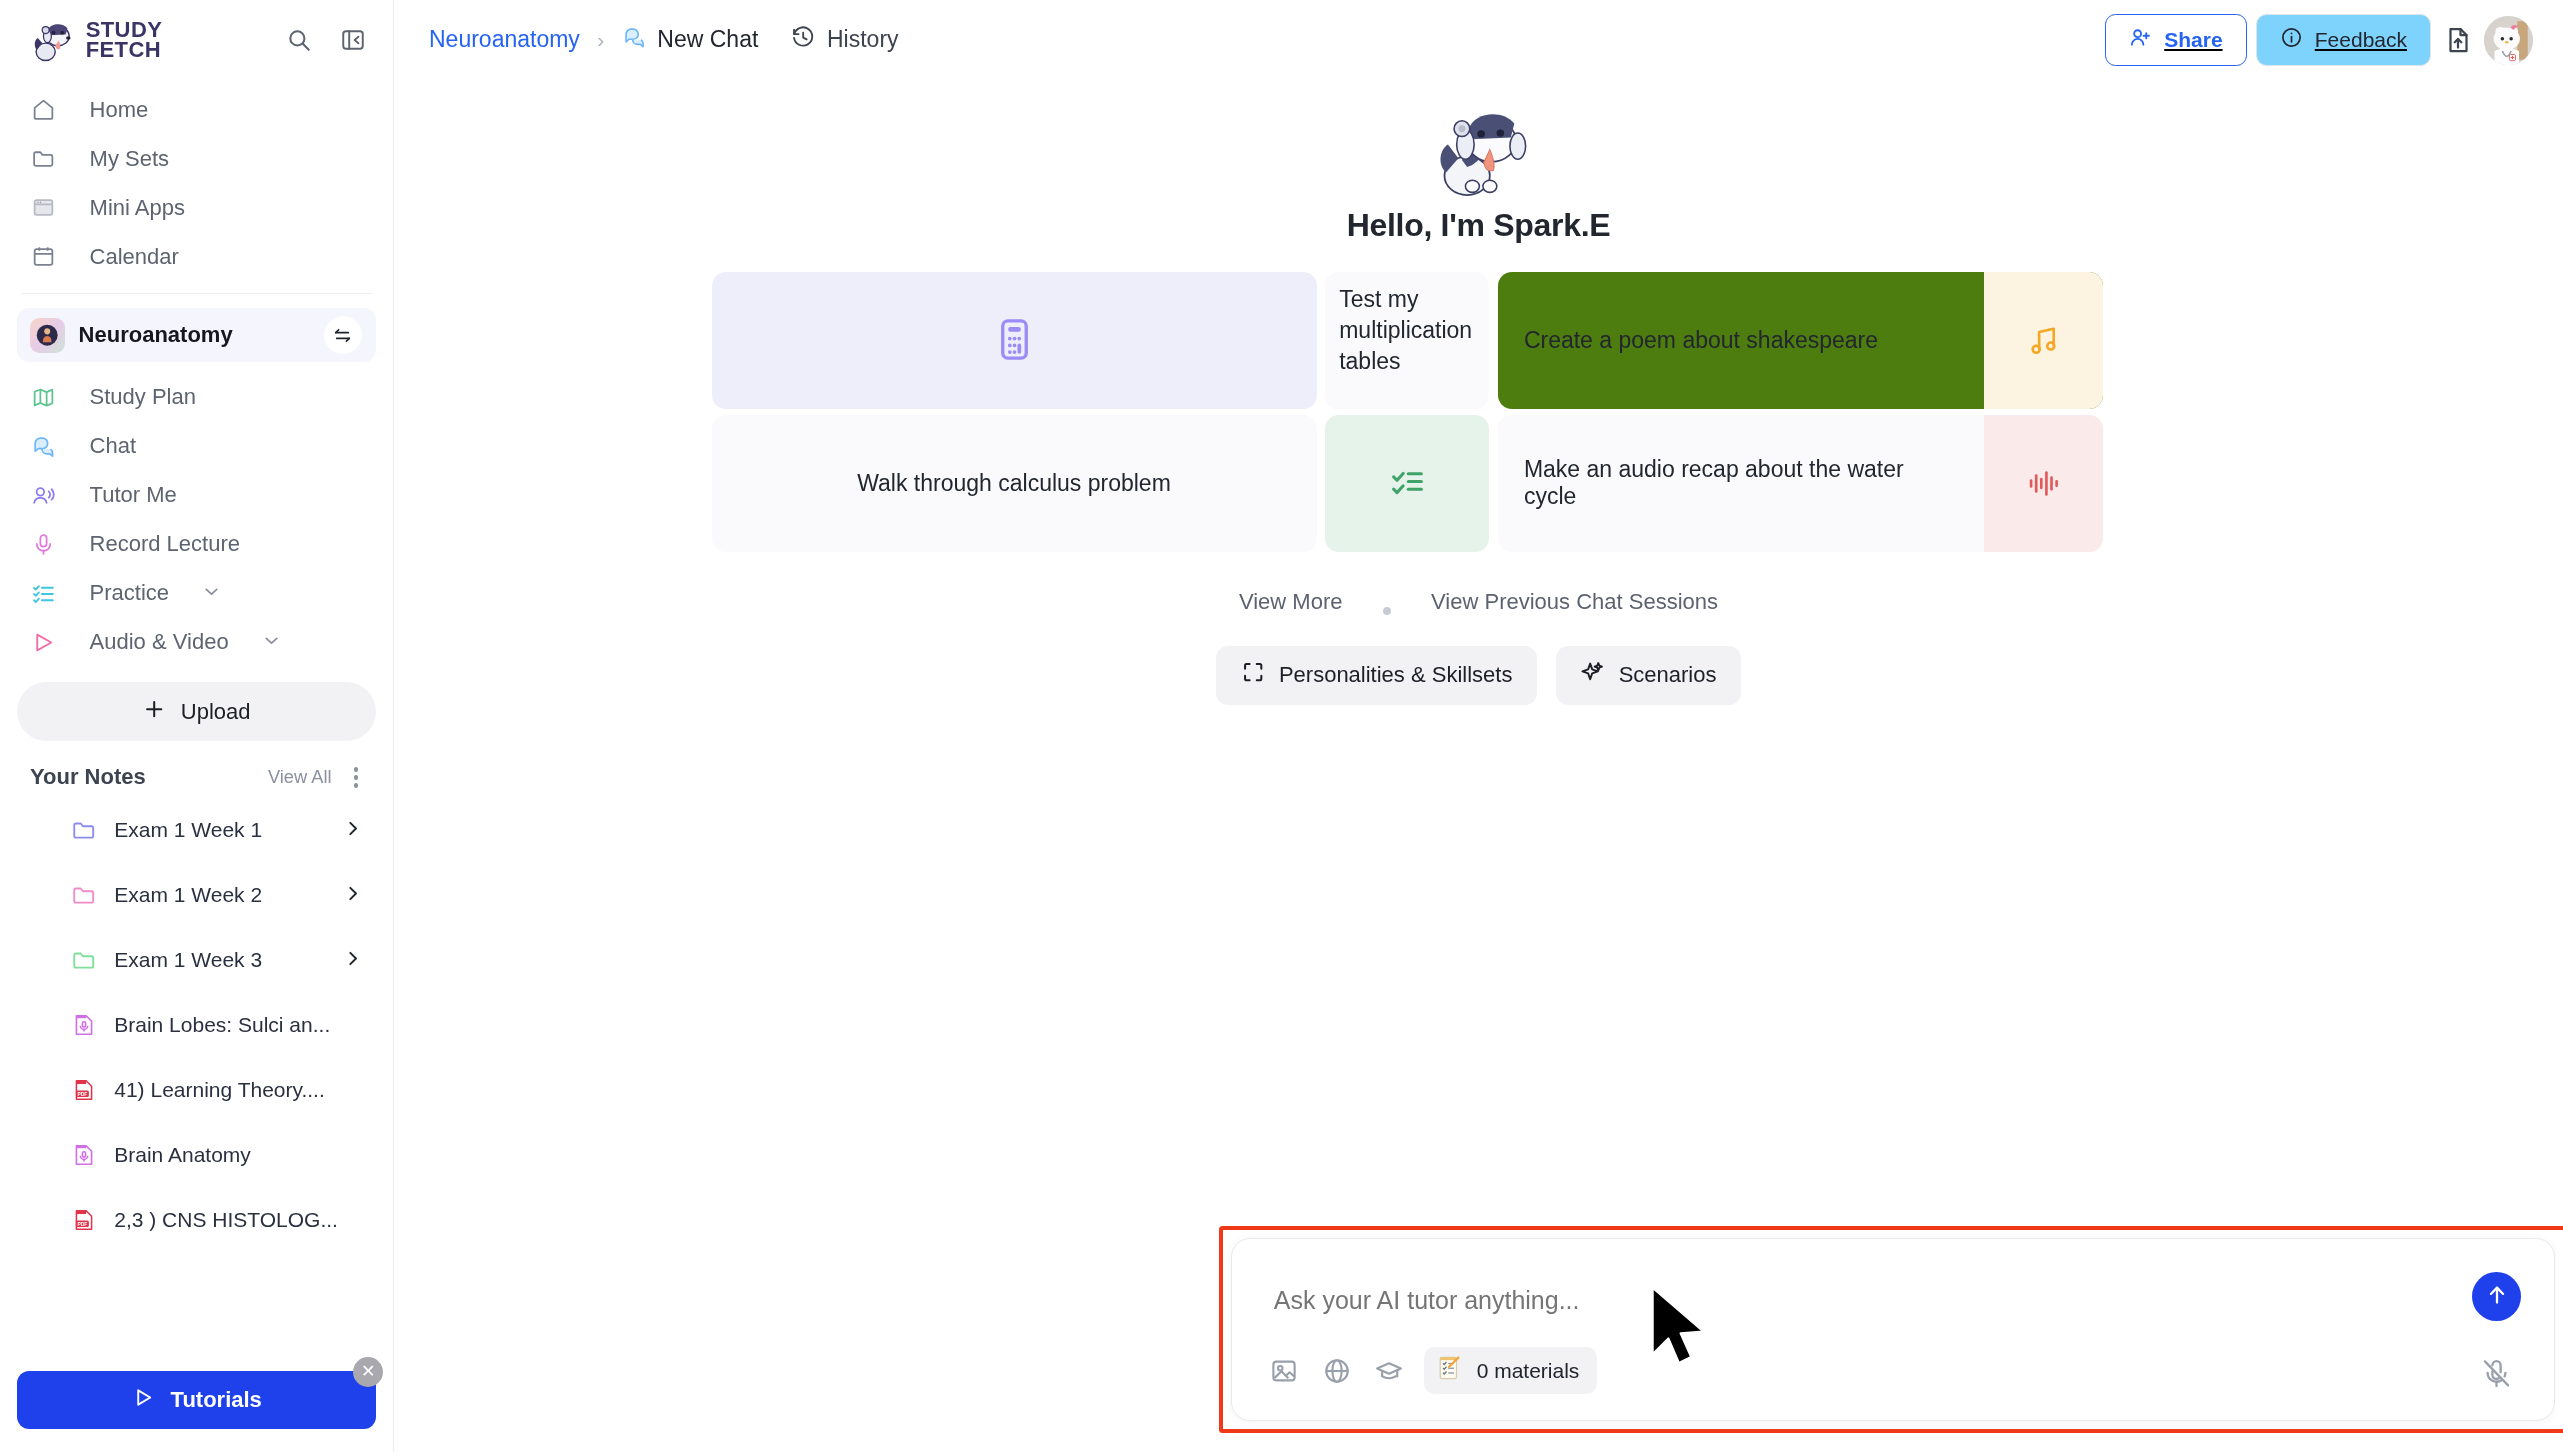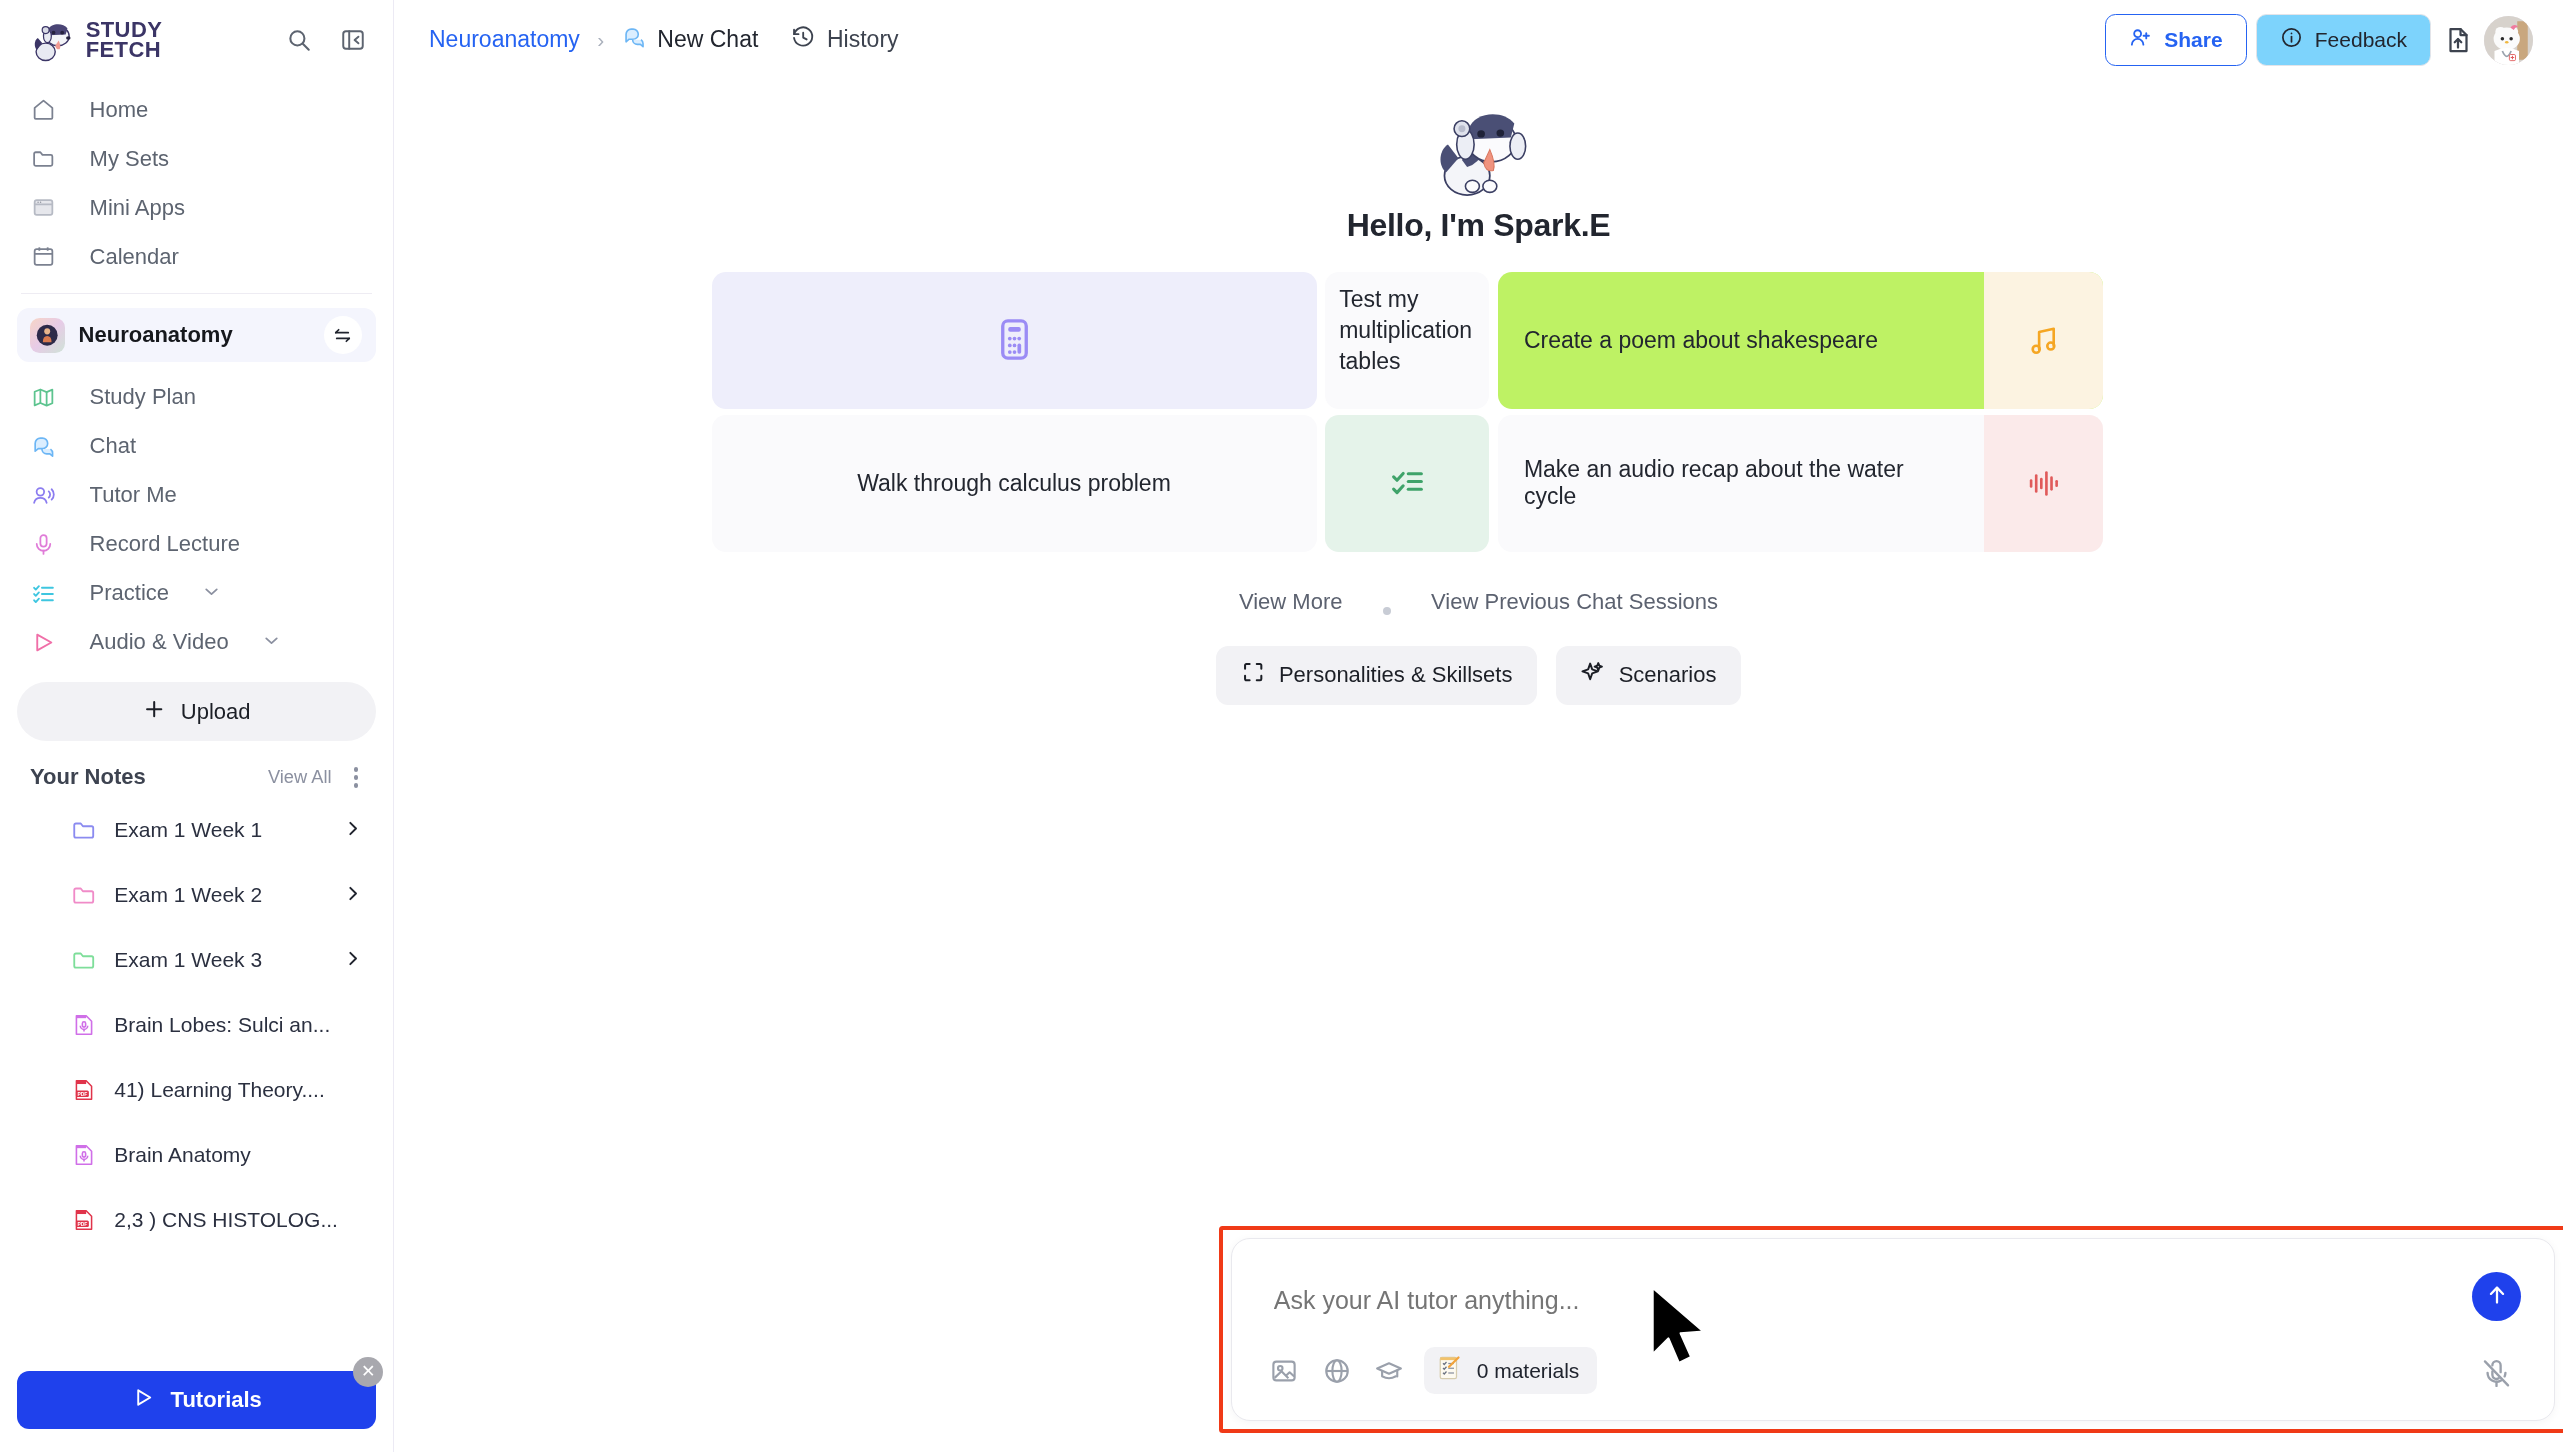--- a/index.html
+++ b/index.html
@@ -114,21 +114,21 @@
     padding: 0 30px 0 35px; gap: 0;
   }
   .crumbs { display: flex; align-items: center; gap: 0; flex: 1; }
   .crumb-link { font-size: 23px; color: #2563f2; cursor: pointer; font-weight: 500; }
   .crumb-sep { margin: 0 17.4px; color: #aab0bc; font-size: 21px; }
   .crumb-cur { display: flex; align-items: center; gap: 11.3px; font-size: 23px; color: #22262f; font-weight: 500; }
   .history-btn {
     display: flex; align-items: center; gap: 11.3px; margin-left: 33px;
     font-size: 23px; color: #3d434f; cursor: pointer;
   }
-  .top-actions { display: flex; align-items: center; gap: 9px; }
+  .top-actions { display: flex; align-items: center; gap: 9px; text-decoration: underline; }
   .btn-share {
     height: 52px; padding: 0 23px; border: 1.7px solid #2563f2; border-radius: 10.5px;
     display: flex; align-items: center; gap: 12.2px;
     color: #2563f2; font-size: 21px; font-weight: 600; cursor: pointer; background:#fff;
   }
   .btn-feedback {
     height: 52px; padding: 0 23px; border: 0.9px solid #e3e4e9; border-radius: 10.5px;
     display: flex; align-items: center; gap: 12.2px;
     color: #22262f; font-size: 21px; cursor: pointer; background:#7dd3fc;
   }
@@ -174,21 +174,21 @@
     display: flex; align-items: flex-start; padding: 12.2px 14px 0 14px;
     font-size: 23px; color: #22262f; line-height: 1.35;
   }
   .c-check {
     grid-column: 2; grid-row: 3 / span 2;
     background: #e5f3ea;
     display: flex; align-items: center; justify-content: center;
   }
   .c-poem {
     grid-column: 3; grid-row: 1 / span 2;
-    background: #bef264; display: flex; align-items: center;
+    background: #4d7c0f; display: flex; align-items: center;
     border-radius: 14px; overflow: hidden;
   }
   .c-audio {
     grid-column: 3; grid-row: 3 / span 2;
     background: #fafafc; display: flex; align-items: center;
     border-radius: 14px; overflow: hidden;
   }
   .c-body { flex: 1; padding: 0 26px; font-size: 23px; color: #22262f; }
   .c-tile { width: 119px; align-self: stretch; display: flex;
     align-items: center; justify-content: center; }

